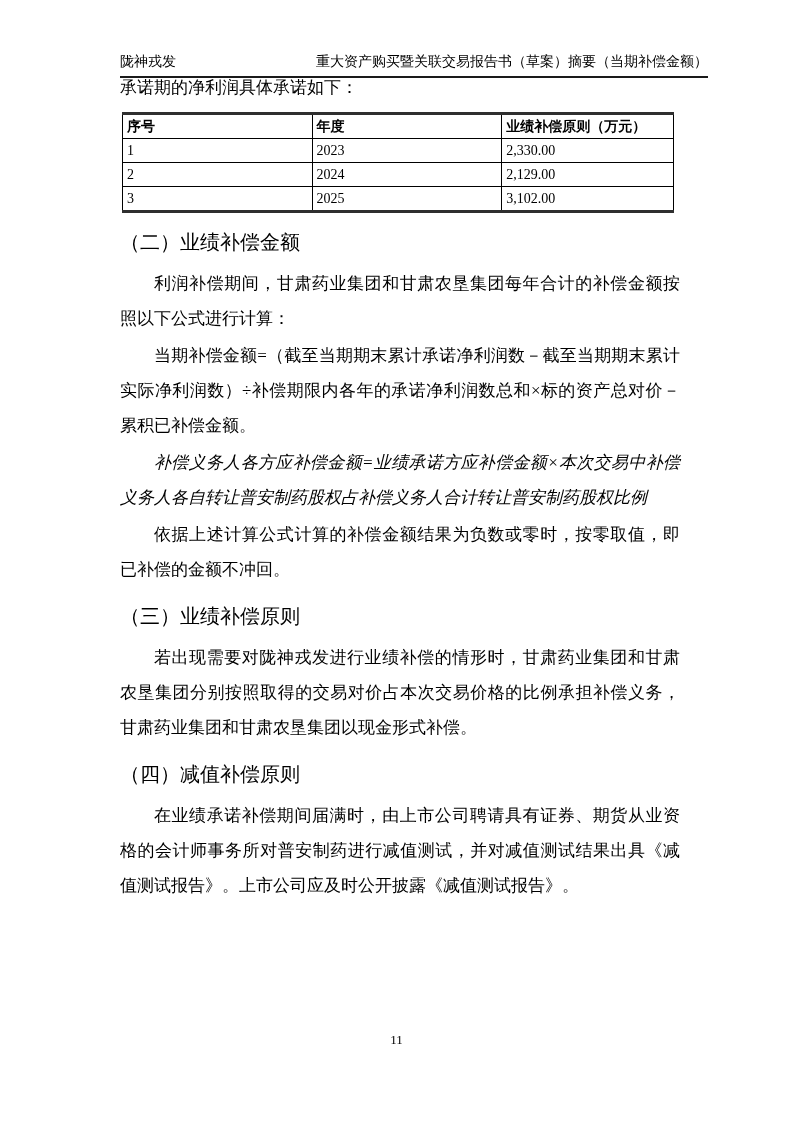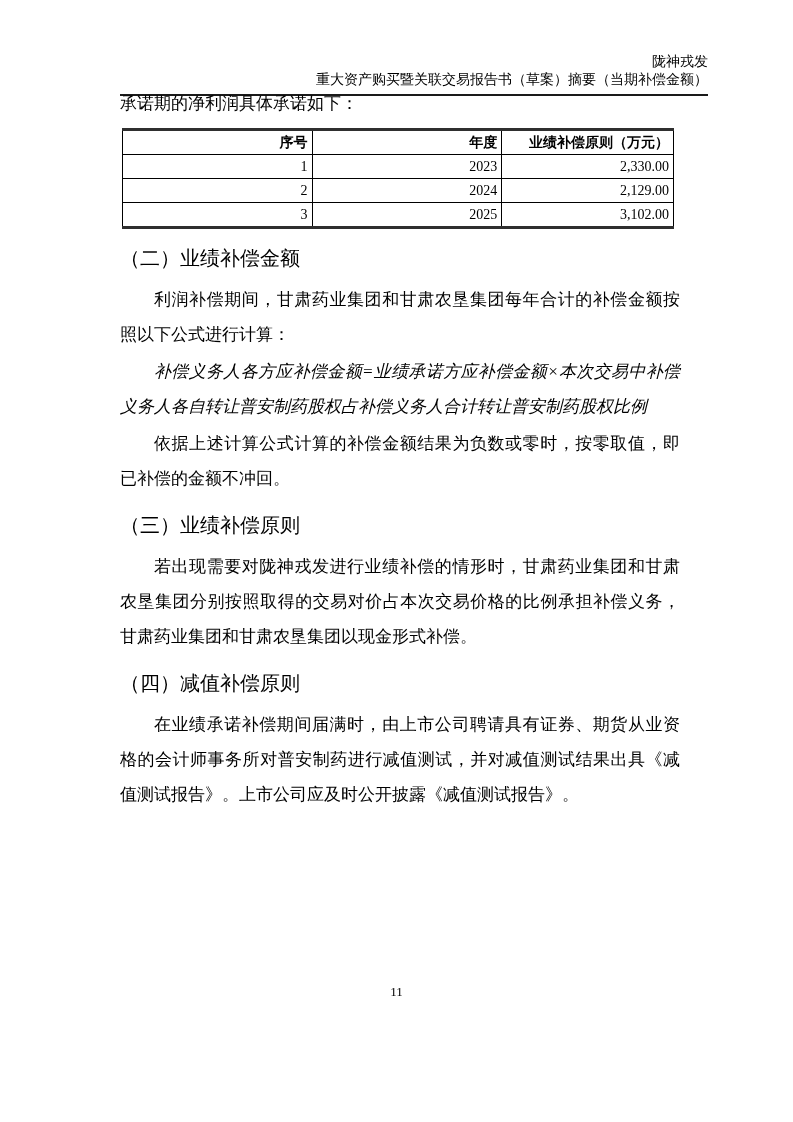--- a/index.html
+++ b/index.html
@@ -11,31 +11,31 @@
     color: #000000;
     font-family: "Liberation Serif", "DejaVu Serif", serif;
     overflow: hidden;
   }
   .doc-header {
     position: absolute;
     left: 120px;
     top: 53px;
     width: 588px;
     display: flex;
+    justify-content: space-between;
     align-items: flex-end;
     font-size: 14px;
     padding-bottom: 5px;
     border-bottom: 2px solid #1a1a1a;
     white-space: nowrap;
-    flex-direction: column;
   }
   .content {
     position: absolute;
     left: 120px;
-    top: 86px;
+    top: 70px;
     width: 560px;
     font-size: 17px;
     line-height: 35px;
   }
   .intro {
     margin: 0 0 7px 0;
     text-align: justify;
   }
   table.commit-table {
     border-collapse: collapse;
@@ -44,21 +44,21 @@
     font-size: 14px;
     line-height: normal;
     border-top: 3px solid #2f2f2f;
     border-bottom: 3px solid #2f2f2f;
   }
   table.commit-table th,
   table.commit-table td {
     border: 1px solid #000000;
     height: 23px;
     padding: 0 4px;
-    text-align: right;
+    text-align: left;
     vertical-align: middle;
   }
   table.commit-table th { font-weight: bold; }
   .note {
     margin: 14px 0 0 0;
     text-indent: 2em;
     text-align: justify;
   }
   h2.sec-heading {
     font-family: "Liberation Sans", "DejaVu Sans", sans-serif;
@@ -69,21 +69,21 @@
   }
   p.body-para {
     margin: 0 0 2px 0;
     text-indent: 2em;
     text-align: justify;
   }
   p.kaiti { font-style: italic; }
   .page-footer {
     position: absolute;
     left: 0;
-    top: 984px;
+    top: 1032px;
     width: 100%;
     text-align: center;
     font-size: 13px;
   }
 </style>
 </head>
 <body>
 
 <div class="page">
 
@@ -125,20 +125,21 @@
           <td>2025</td>
           <td>3,102.00</td>
         </tr>
       </tbody>
     </table>
 
 
     <section>
       <h2 class="sec-heading">（二）业绩补偿金额</h2>
       <p class="body-para">利润补偿期间，甘肃药业集团和甘肃农垦集团每年合计的补偿金额按照以下公式进行计算：</p>
+      <p class="body-para">当期补偿金额=（截至当期期末累计承诺净利润数－截至当期期末累计实际净利润数）÷补偿期限内各年的承诺净利润数总和×标的资产总对价－累积已补偿金额。</p>
       <p class="body-para kaiti">补偿义务人各方应补偿金额=业绩承诺方应补偿金额×本次交易中补偿义务人各自转让普安制药股权占补偿义务人合计转让普安制药股权比例</p>
       <p class="body-para">依据上述计算公式计算的补偿金额结果为负数或零时，按零取值，即已补偿的金额不冲回。</p>
     </section>
 
     <section>
       <h2 class="sec-heading">（三）业绩补偿原则</h2>
       <p class="body-para">若出现需要对陇神戎发进行业绩补偿的情形时，甘肃药业集团和甘肃农垦集团分别按照取得的交易对价占本次交易价格的比例承担补偿义务，甘肃药业集团和甘肃农垦集团以现金形式补偿。</p>
     </section>
 
     <section>

